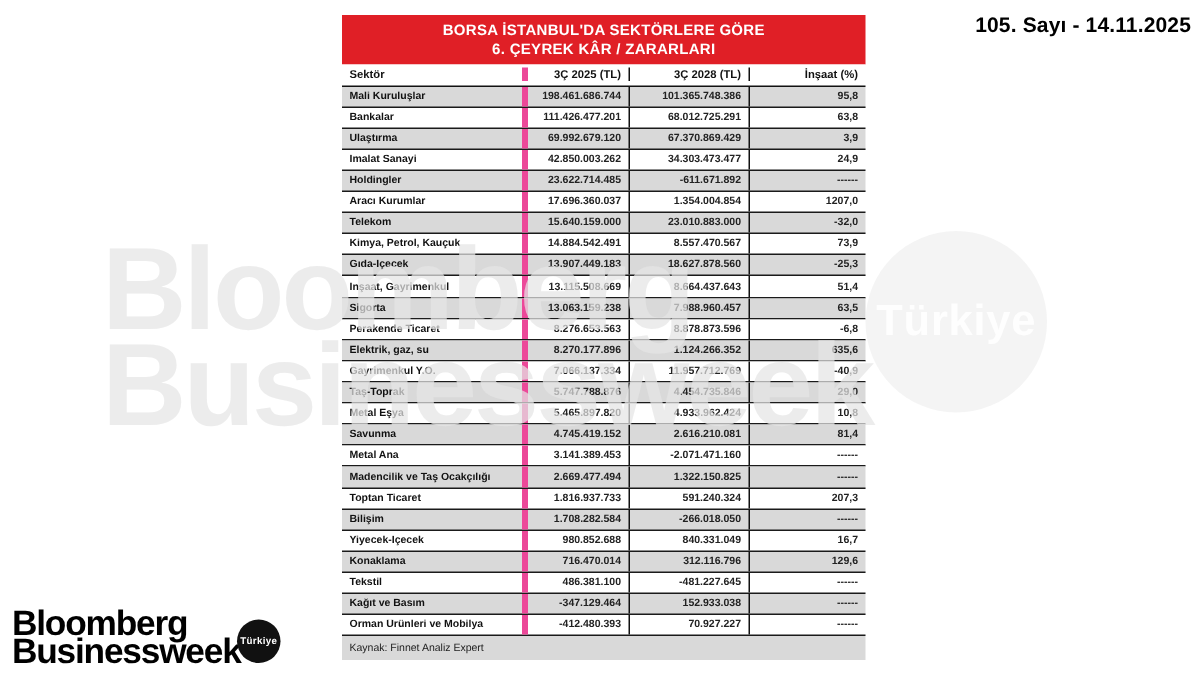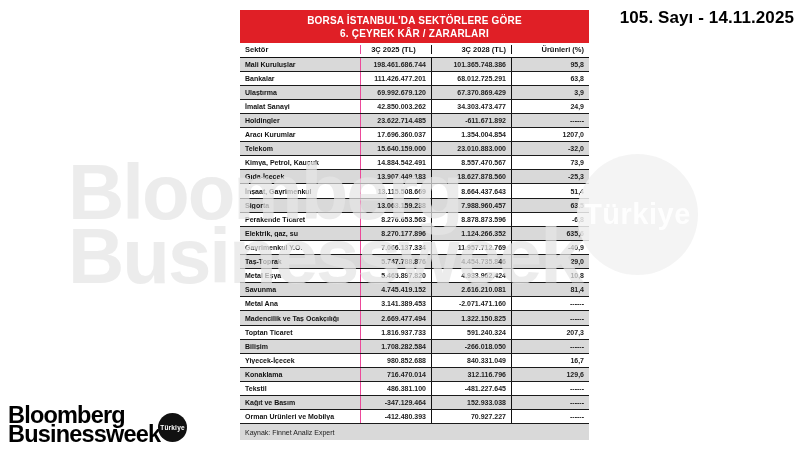--- a/index.html
+++ b/index.html
@@ -1,31 +1,31 @@
 <!DOCTYPE html>
 <html style="--red: #e01f26; --gray: #d9d9d9;"><head>
 <meta charset="utf-8">
 <style>
   * { margin:0; padding:0; box-sizing:border-box; }
   html,body { width:800px; height:450px; background:#ffffff; overflow:hidden;
               font-family:"Liberation Sans", sans-serif; position:relative; }
 
   
-  .issue-line { position:absolute; top:8px; right:6px; font-size:17px; font-weight:700;
+  .issue-line { position:absolute; top:8px; right:6px; font-size:14px; font-weight:700;
                 color:#000; letter-spacing:.1px; z-index:10; }
 
   
-  .table-wrap { position:absolute; left:228px; top:10px; width:349px; z-index:1;margin-left:12px; }
+  .table-wrap { position:absolute; left:228px; top:10px; width:349px; z-index:1; }
   .banner { background:var(--red,#e01f26); color:#fff; text-align:center; font-weight:700;
             font-size:10px; line-height:13px; padding:3.5px 0 3px; letter-spacing:.2px; }
   .thead { display:flex; background:#fff; border-bottom:1px solid #111; height:15px; align-items:center; }
   .thead .cell { font-weight:700; font-size:7.5px; color:#111; }
   .cell { overflow:hidden; white-space:nowrap; }
   .c-sector { width:120px; text-align:left; padding-left:5px; }
-  .c-q25    { width:71px;  text-align:center; padding-right:5px; border-left:1px solid #ec4899; }
+  .c-q25    { width:71px;  text-align:right; padding-right:5px; border-left:4px solid #ec4899; }
   .c-q24    { width:80px;  text-align:right; padding-right:5px; border-left:1px solid #111; }
   .c-chg    { width:78px;  text-align:right; padding-right:5px; border-left:1px solid #111; }
   .trow { display:flex; height:14.12px; align-items:center; border-bottom:1px solid #1a1a1a; background:#fff; }
   .trow.odd { background:var(--gray,#d9d9d9); }
   .trow .c-sector { font-weight:700; font-size:7px; color:#111; }
   .trow .c-q25, .trow .c-q24, .trow .c-chg { font-weight:600; font-size:7px; color:#222; }
   .trow .c-q25, .trow .c-q24, .trow .c-chg { height:100%; display:flex; align-items:center; justify-content:flex-end; }
   .source-row { background:var(--gray,#d9d9d9); height:16px; display:flex; align-items:center;
                 font-size:7px; color:#222; padding-left:5px; }
 
@@ -52,21 +52,21 @@
 
 <div class="table-wrap">
   <div class="banner">
     <div>BORSA İSTANBUL'DA SEKTÖRLERE GÖRE</div>
     <div>6. ÇEYREK KÂR / ZARARLARI</div>
   </div>
   <div class="thead">
     <div class="cell c-sector">Sektör</div>
     <div class="cell c-q25">3Ç 2025 (TL)</div>
     <div class="cell c-q24">3Ç 2028 (TL)</div>
-    <div class="cell c-chg">Ürünleri (%)</div>
+    <div class="cell c-chg">İnşaat (%)</div>
   </div>
   <div id="tbody">
       <div class="trow odd">
         <div class="cell c-sector">Mali Kuruluşlar</div>
         <div class="cell c-q25">198.461.686.744</div>
         <div class="cell c-q24">101.365.748.386</div>
         <div class="cell c-chg">95,8</div>
       </div>
       <div class="trow">
         <div class="cell c-sector">Bankalar</div>

